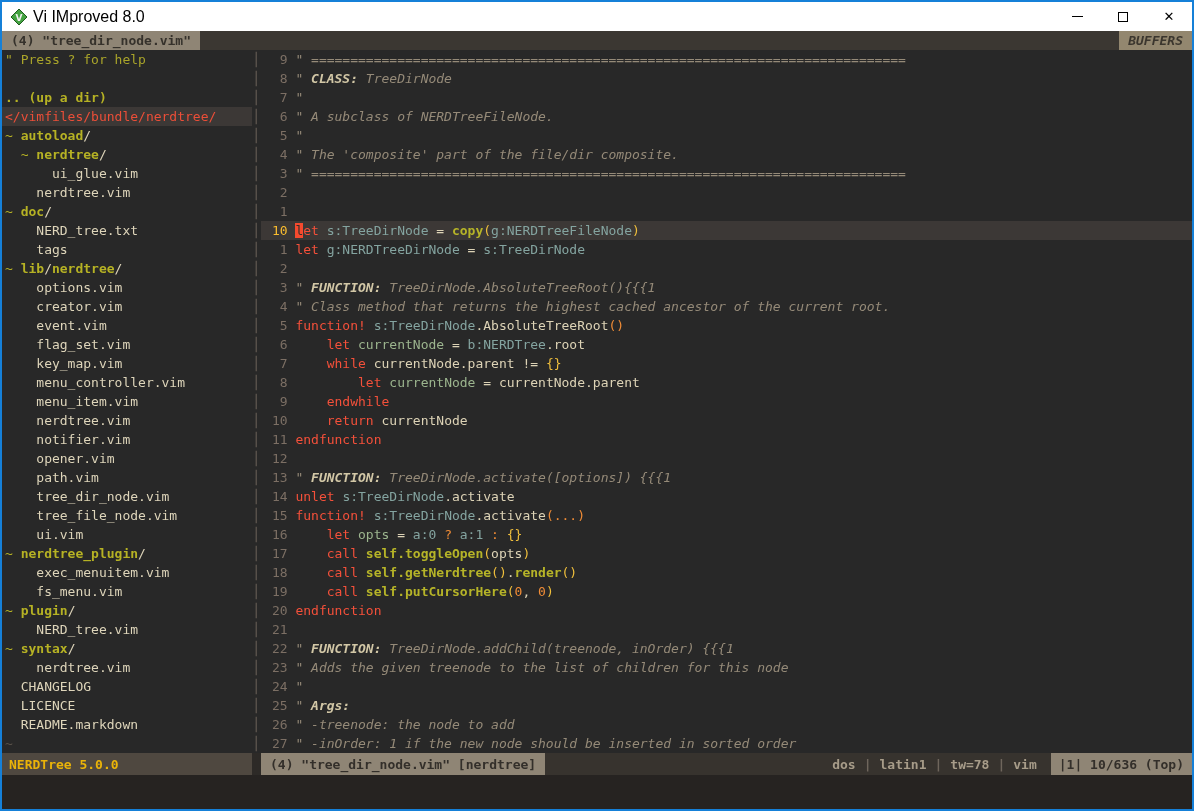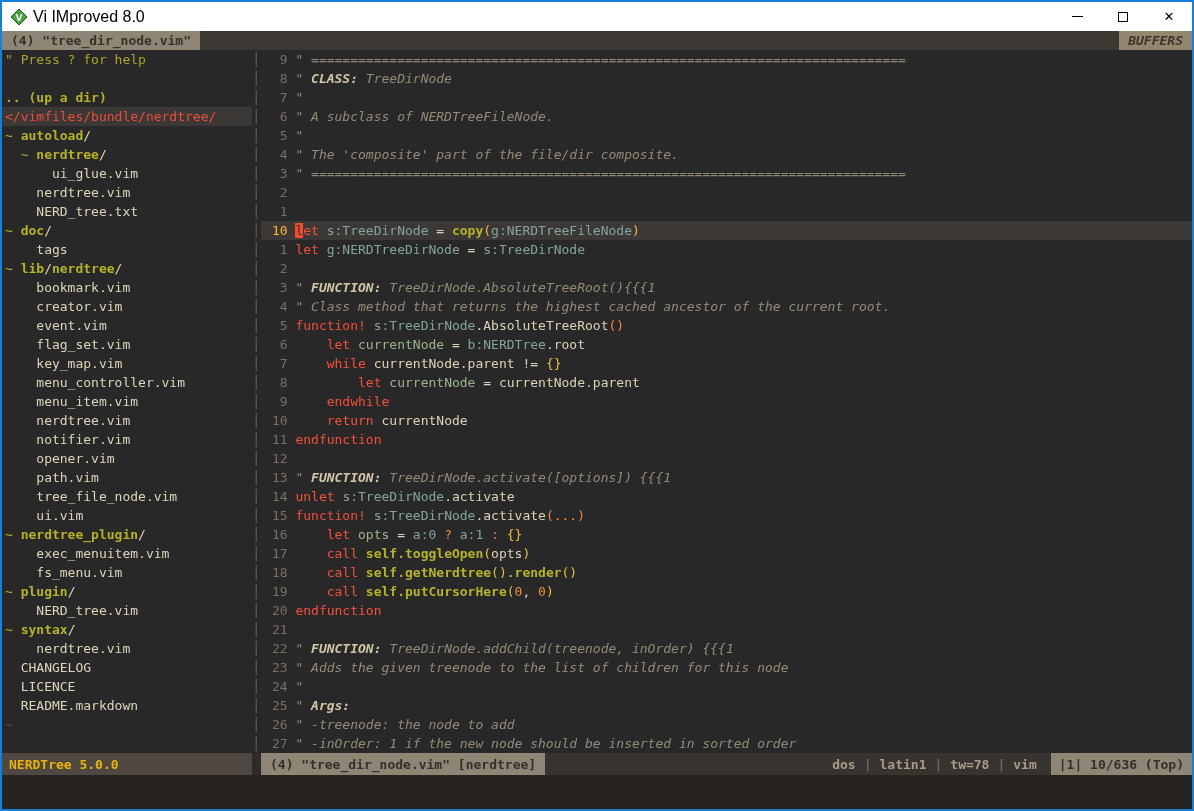--- a/index.html
+++ b/index.html
@@ -107,35 +107,36 @@
   <div class="main">
     <div class="nerdtree" id="tree-lines">
         <div class="row"><span class="c-help">" Press ? for help</span></div>
         <div class="row"></div>
         <div class="row"><span class="c-updir">.. (up a dir)</span></div>
         <div class="row hl"><span class="c-rootpath">&lt;/vimfiles/bundle/nerdtree/</span></div>
         <div class="row"><span class="c-tilde">~ </span><span class="c-dir">autoload</span><span class="c-slash">/</span></div>
         <div class="row"><span class="c-tilde">  ~ </span><span class="c-dir">nerdtree</span><span class="c-slash">/</span></div>
         <div class="row"><span class="c-file">      ui_glue.vim</span></div>
         <div class="row"><span class="c-file">    nerdtree.vim</span></div>
+        <div class="row"><span class="c-tilde">~ </span><span class="c-dir">doc</span><span class="c-slash">/</span></div>
         <div class="row"><span class="c-file">    NERD_tree.txt</span></div>
-        <div class="row"><span class="c-tilde">~ </span><span class="c-dir">doc</span><span class="c-slash">/</span></div>
         <div class="row"><span class="c-file">    tags</span></div>
         <div class="row"><span class="c-tilde">~ </span><span class="c-dir">lib</span><span class="c-slash">/</span><span class="c-dir">nerdtree</span><span class="c-slash">/</span></div>
-        <div class="row"><span class="c-file">    bookmark.vim</span></div>
+        <div class="row"><span class="c-file">    options.vim</span></div>
         <div class="row"><span class="c-file">    creator.vim</span></div>
         <div class="row"><span class="c-file">    event.vim</span></div>
         <div class="row"><span class="c-file">    flag_set.vim</span></div>
         <div class="row"><span class="c-file">    key_map.vim</span></div>
         <div class="row"><span class="c-file">    menu_controller.vim</span></div>
         <div class="row"><span class="c-file">    menu_item.vim</span></div>
         <div class="row"><span class="c-file">    nerdtree.vim</span></div>
         <div class="row"><span class="c-file">    notifier.vim</span></div>
         <div class="row"><span class="c-file">    opener.vim</span></div>
         <div class="row"><span class="c-file">    path.vim</span></div>
+        <div class="row"><span class="c-file">    tree_dir_node.vim</span></div>
         <div class="row"><span class="c-file">    tree_file_node.vim</span></div>
         <div class="row"><span class="c-file">    ui.vim</span></div>
         <div class="row"><span class="c-tilde">~ </span><span class="c-dir">nerdtree_plugin</span><span class="c-slash">/</span></div>
         <div class="row"><span class="c-file">    exec_menuitem.vim</span></div>
         <div class="row"><span class="c-file">    fs_menu.vim</span></div>
         <div class="row"><span class="c-tilde">~ </span><span class="c-dir">plugin</span><span class="c-slash">/</span></div>
         <div class="row"><span class="c-file">    NERD_tree.vim</span></div>
         <div class="row"><span class="c-tilde">~ </span><span class="c-dir">syntax</span><span class="c-slash">/</span></div>
         <div class="row"><span class="c-file">    nerdtree.vim</span></div>
         <div class="row"><span class="c-file">  CHANGELOG</span></div>

